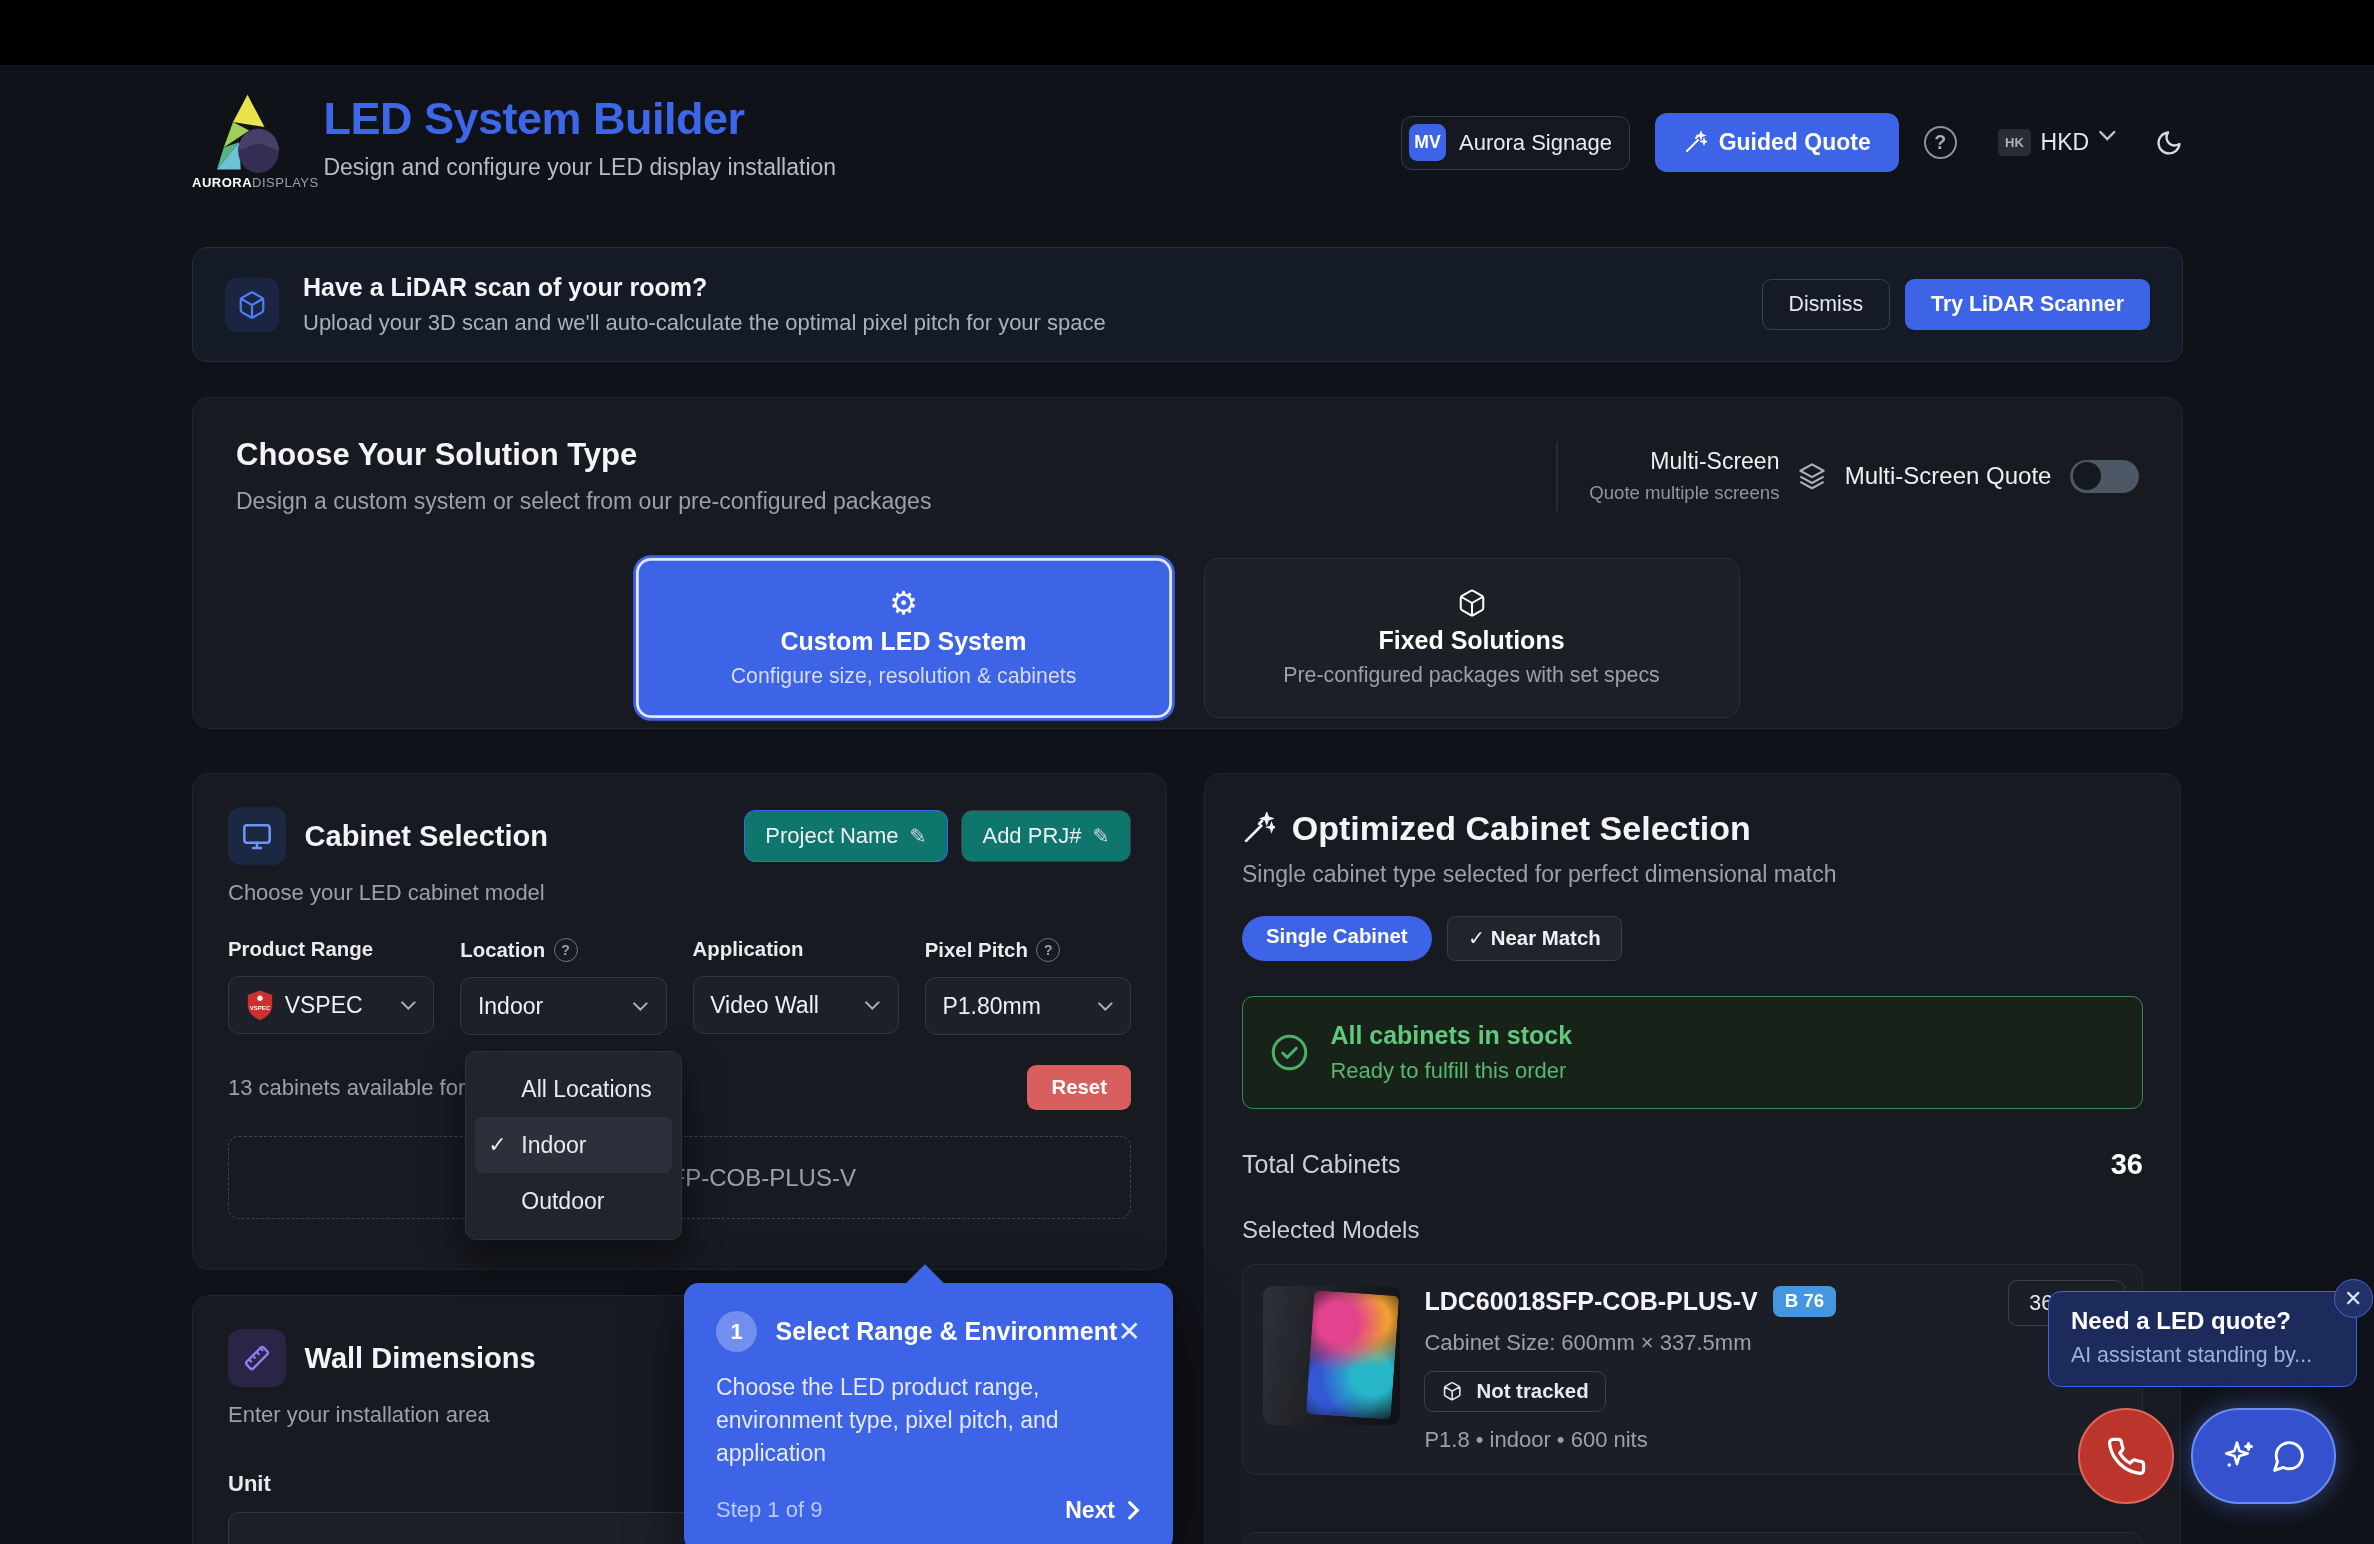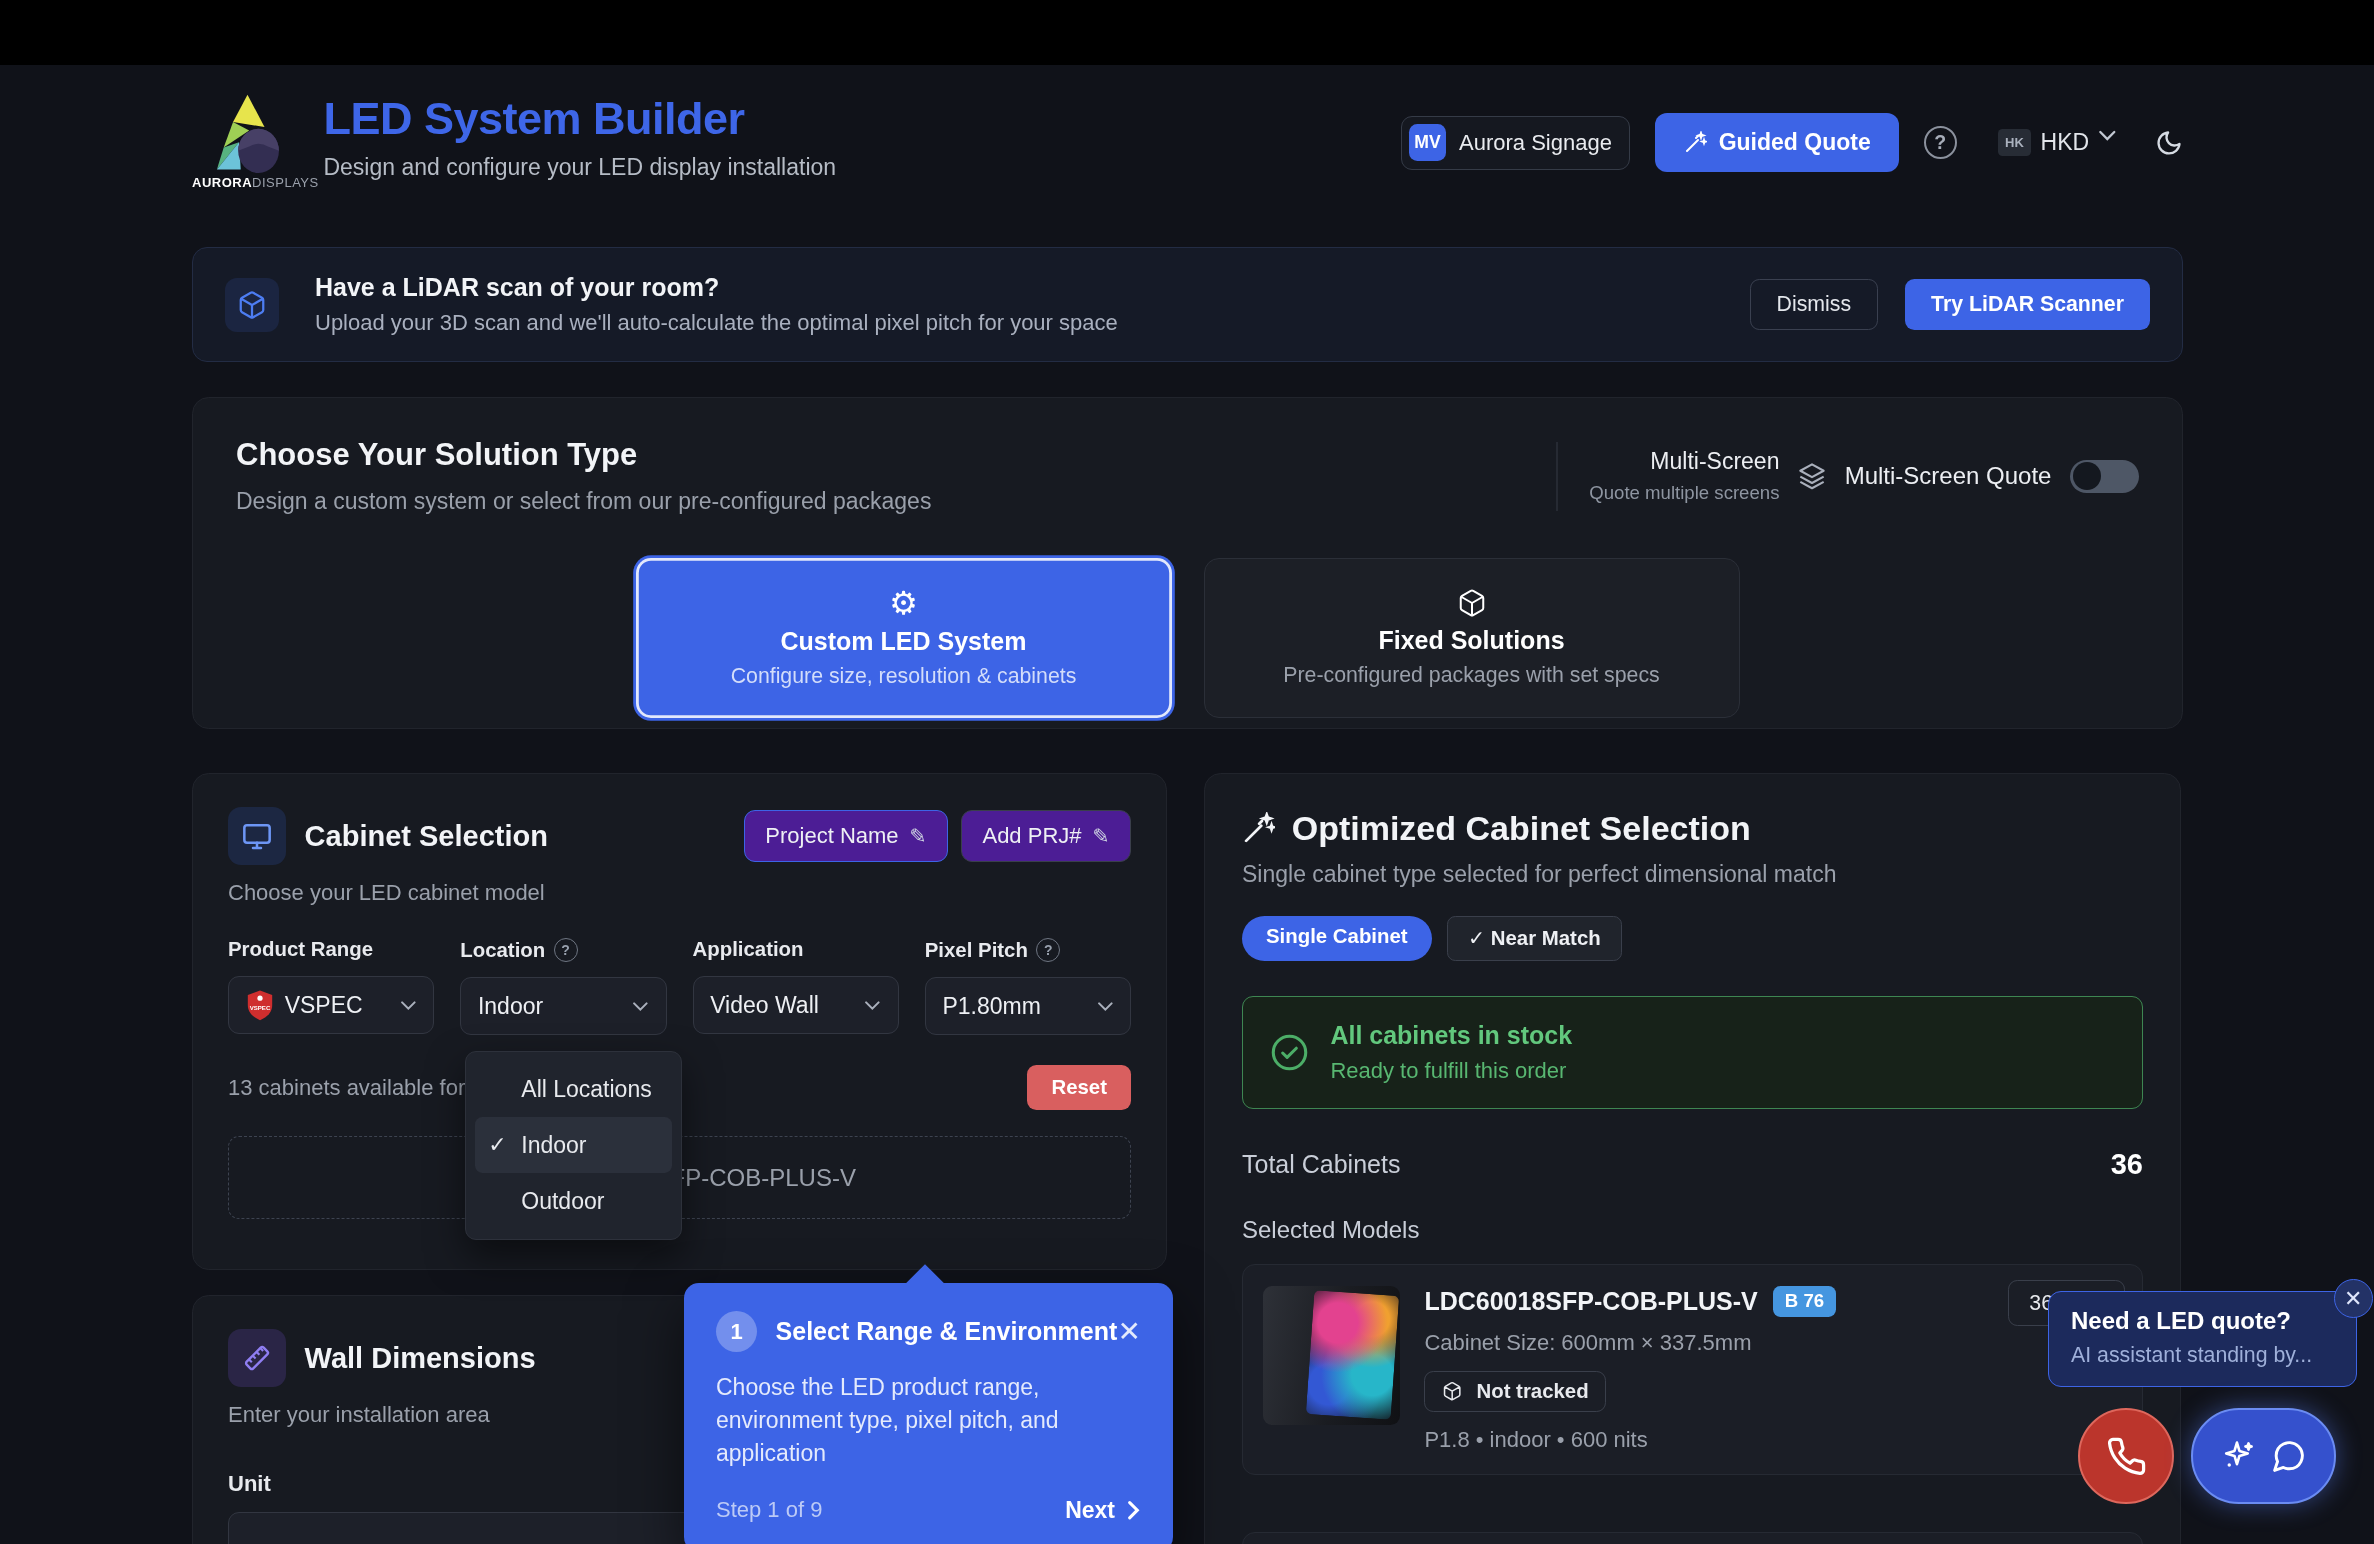--- a/index.html
+++ b/index.html
@@ -22,21 +22,21 @@
   .mv-badge { width:37px; height:37px; border-radius:8.3px; background:#3d64e6; color:#fff; font-weight:bold; font-size:17.6px; display:flex; align-items:center; justify-content:center; }
   .account-name { font-size:22px; color:#e9ebef; }
   .guided-btn { display:flex; align-items:center; gap:12px; background:#3d64e6; border:none; border-radius:12px; padding:16px 28px; color:#fff; font-size:23px; font-weight:bold; cursor:pointer; }
   .help-circle { width:33px; height:33px; border:2.3px solid #8b919d; border-radius:50%; color:#a6acb8; font-size:19.5px; font-weight:bold; display:flex; align-items:center; justify-content:center; cursor:pointer; }
   .currency { display:flex; align-items:flex-start; gap:9.3px; cursor:pointer;padding-left:16px; }
   .hk-badge { background:#272c35; border-radius:4.6px; color:#aab1bd; font-size:13px; font-weight:bold; padding:5.6px 7.4px; }
   .currency-code { font-size:23px; color:#e2e5ea; }
   .moon-btn { margin-left:13px; cursor:pointer; display:flex; }
 
   
-  #lidar { position:absolute; left:192px; top:247px; width:1991px; height:115px; background:#151a27; border:0.9px solid #232c44; border-radius:15px; display:flex; align-items:center; padding:0 32px;gap:12px; }
+  #lidar { position:absolute; left:192px; top:247px; width:1991px; height:115px; background:#151a27; border:0.9px solid #232c44; border-radius:15px; display:flex; align-items:center; padding:0 32px; }
   .lidar-icontile { width:54px; height:54px; background:#1b2541; border-radius:12px; display:flex; align-items:center; justify-content:center; flex:none; }
   .lidar-texts { margin-left:24px; flex:1; }
   .lidar-title { font-size:25px; font-weight:bold; color:#f2f4f7; }
   .lidar-sub { font-size:22px; color:#a9b0bf; margin-top:8.3px; }
   .dismiss-btn { border:0.9px solid #3a4050; background:transparent; border-radius:9.3px; padding:12px 26px; color:#e4e7ec; font-size:21.3px; cursor:pointer; }
   .try-btn { background:#3d64e6; border:none; border-radius:9.3px; padding:13px 26px; color:#fff; font-size:21.3px; font-weight:bold; margin-left:15px; cursor:pointer; }
 
   
   #solution { position:absolute; left:192px; top:397px; width:1991px; height:332px; background:#171a21; border:0.9px solid #21242c; border-radius:16.7px; padding:39px 43px; }
   .sol-head { display:flex; justify-content:space-between; }
@@ -60,21 +60,21 @@
   .sol-card.plain .sol-card-sub { font-size:21.3px; color:#9aa0ab; }
 
   
   #cabinet { position:absolute; left:192px; top:773px; width:975px; height:497px; background:#171a21; border:0.9px solid #21242c; border-radius:16.7px; padding:33px 35px; }
   .panel-head { display:flex; justify-content:space-between; align-items:center; }
   .ph-left { display:flex; align-items:center; gap:18.6px; }
   .icon-tile { width:58px; height:58px; border-radius:13px; display:flex; align-items:center; justify-content:center; flex:none; }
   .tile-blue { background:#1c2742; }
   .tile-purple { background:#2a2546; }
   .panel-title { font-size:29px; font-weight:bold; color:#f2f4f7; }
-  .pill-btn { display:flex; align-items:center; gap:11px; border-radius:11px; padding:12px 20.4px; font-size:22px; color:#eef0f4; background:#4c1d95; cursor:pointer; }
+  .pill-btn { display:flex; align-items:center; gap:11px; border-radius:11px; padding:12px 20.4px; font-size:22px; color:#eef0f4; background:#0f766e; cursor:pointer; }
   .pill-blue { border:1.9px solid #3d64e6; }
   .pill-gray { border:1.9px solid #3a3f4b; margin-left:13px; }
   .pencil { color:#cfd5e2; font-size:20.4px; }
   .panel-sub { font-size:22px; color:#9aa0ab; margin-top:15px; }
   .filters { display:grid; grid-template-columns:repeat(4,1fr); gap:26px; margin-top:32px; }
   .f-label { display:flex; align-items:center; gap:8.3px; font-size:20.4px; font-weight:bold; color:#e8eaee; }
   .f-help { width:24px; height:24px; border:1.9px solid #6e7582; border-radius:50%; color:#98a0ad; font-size:14px; font-weight:bold; display:flex; align-items:center; justify-content:center; }
   .f-select { margin-top:15px; height:58px; background:#1d2029; border:0.9px solid #323641; border-radius:11px; display:flex; align-items:center; padding:0 16.7px; font-size:23px; color:#eef0f4; cursor:pointer; }
   .f-select .val { flex:1; }
   .vspec-logo { margin-right:11px; flex:none; display:flex; }

